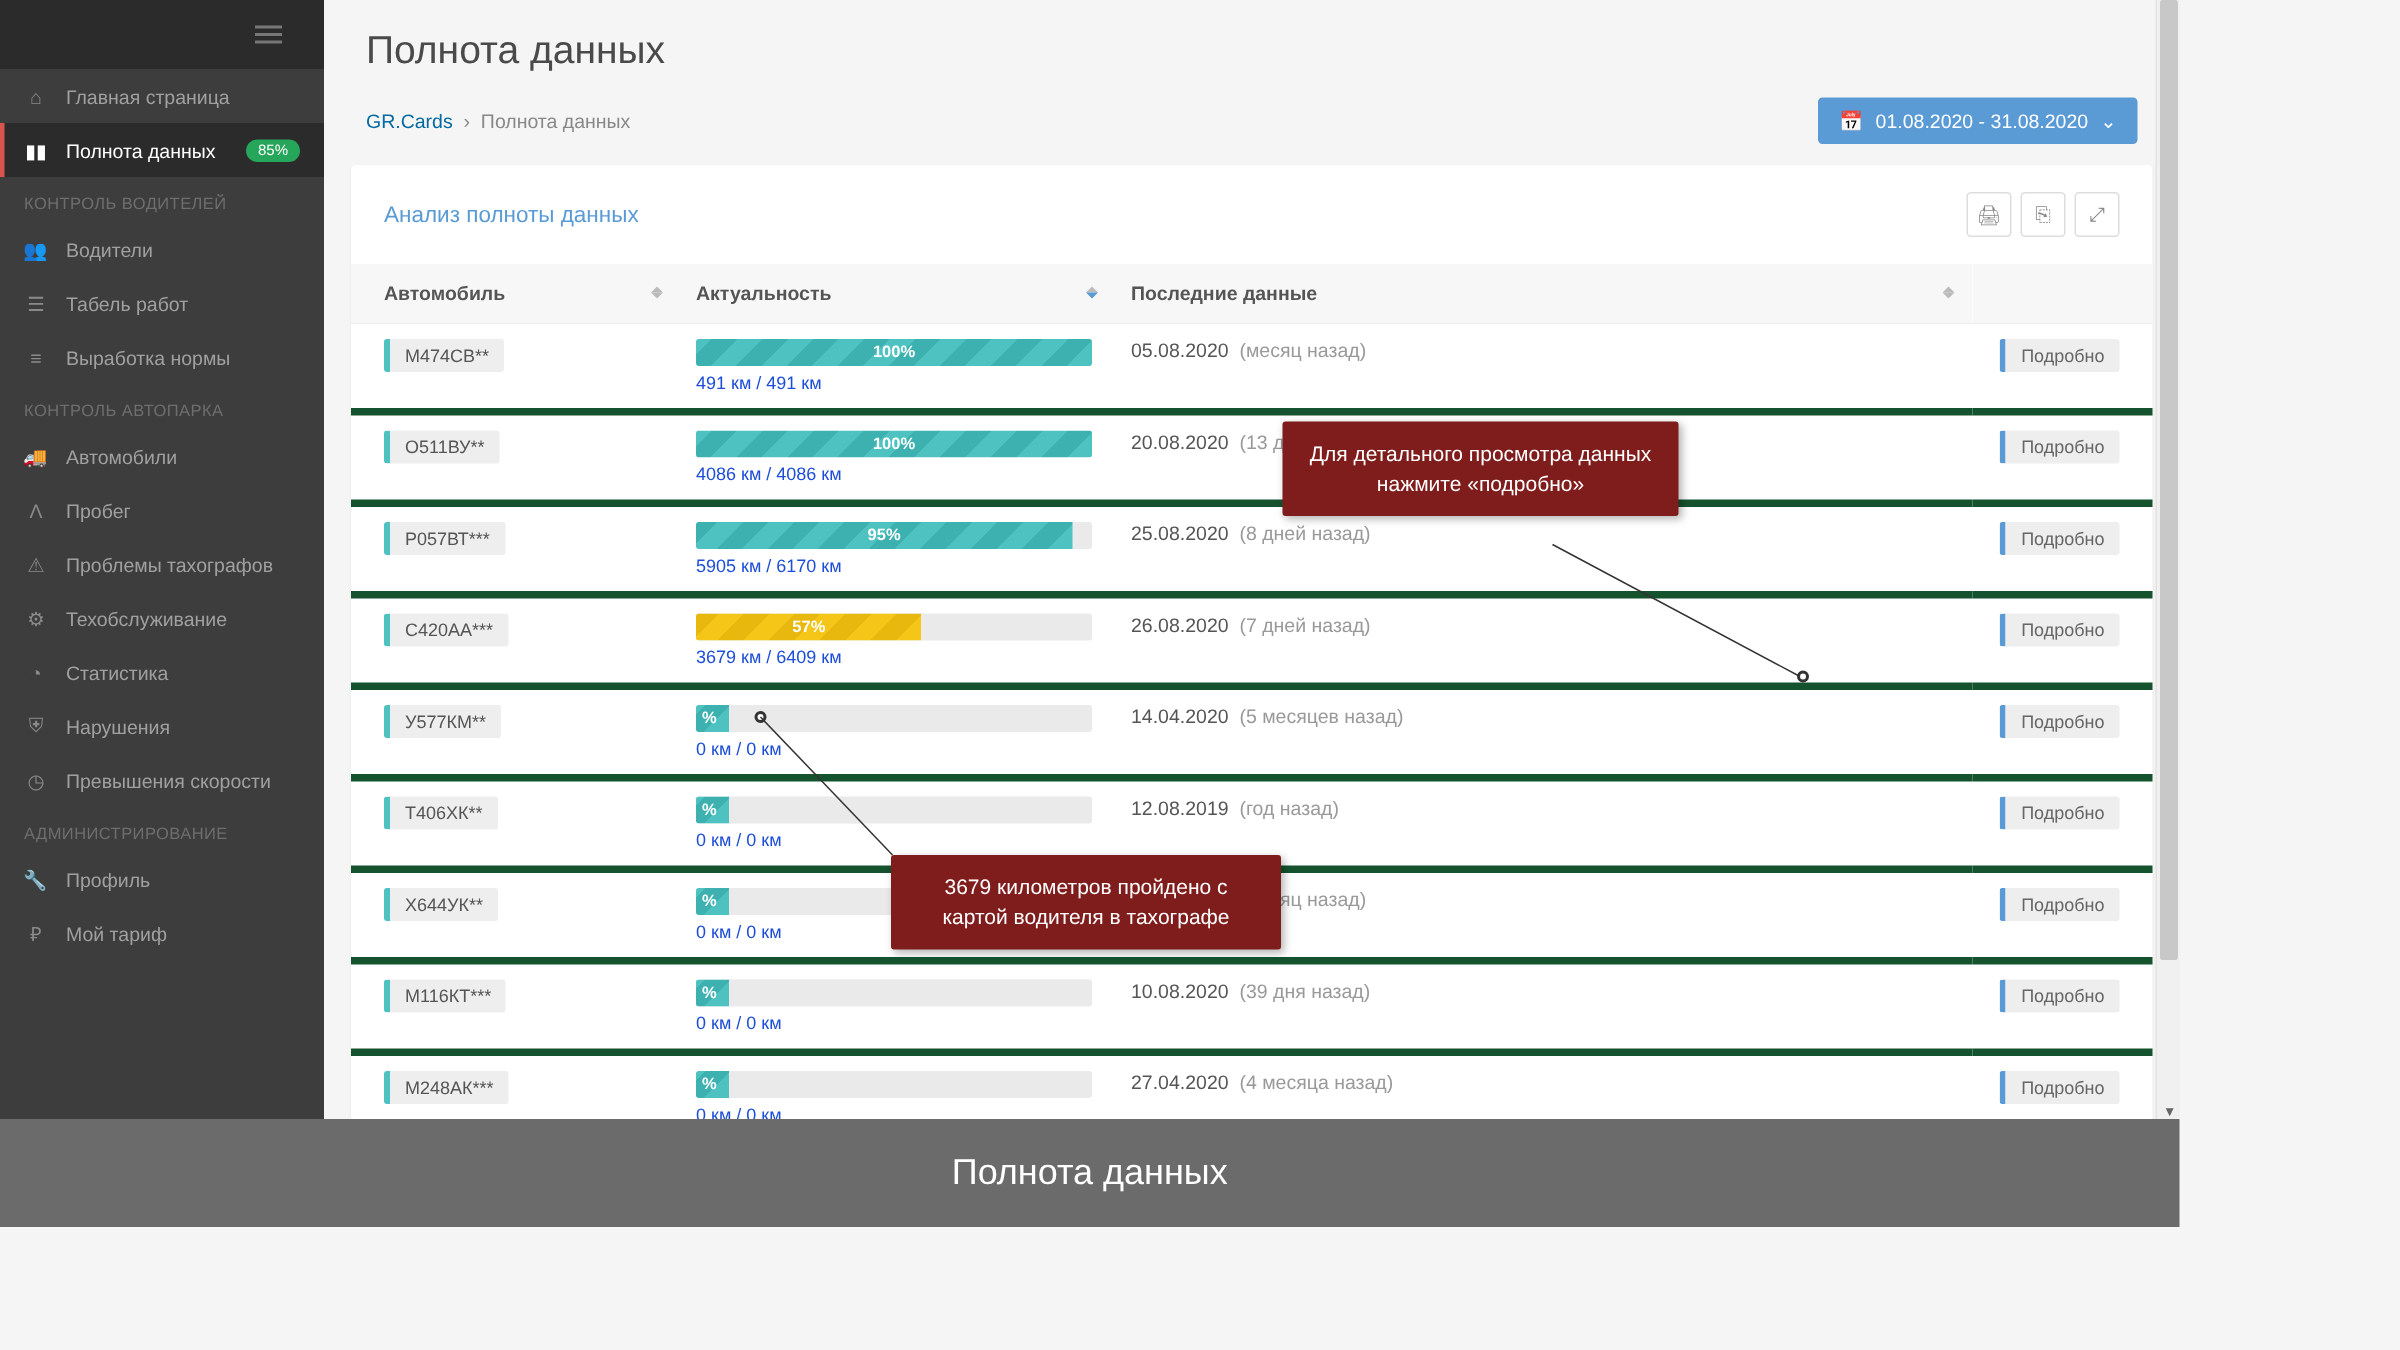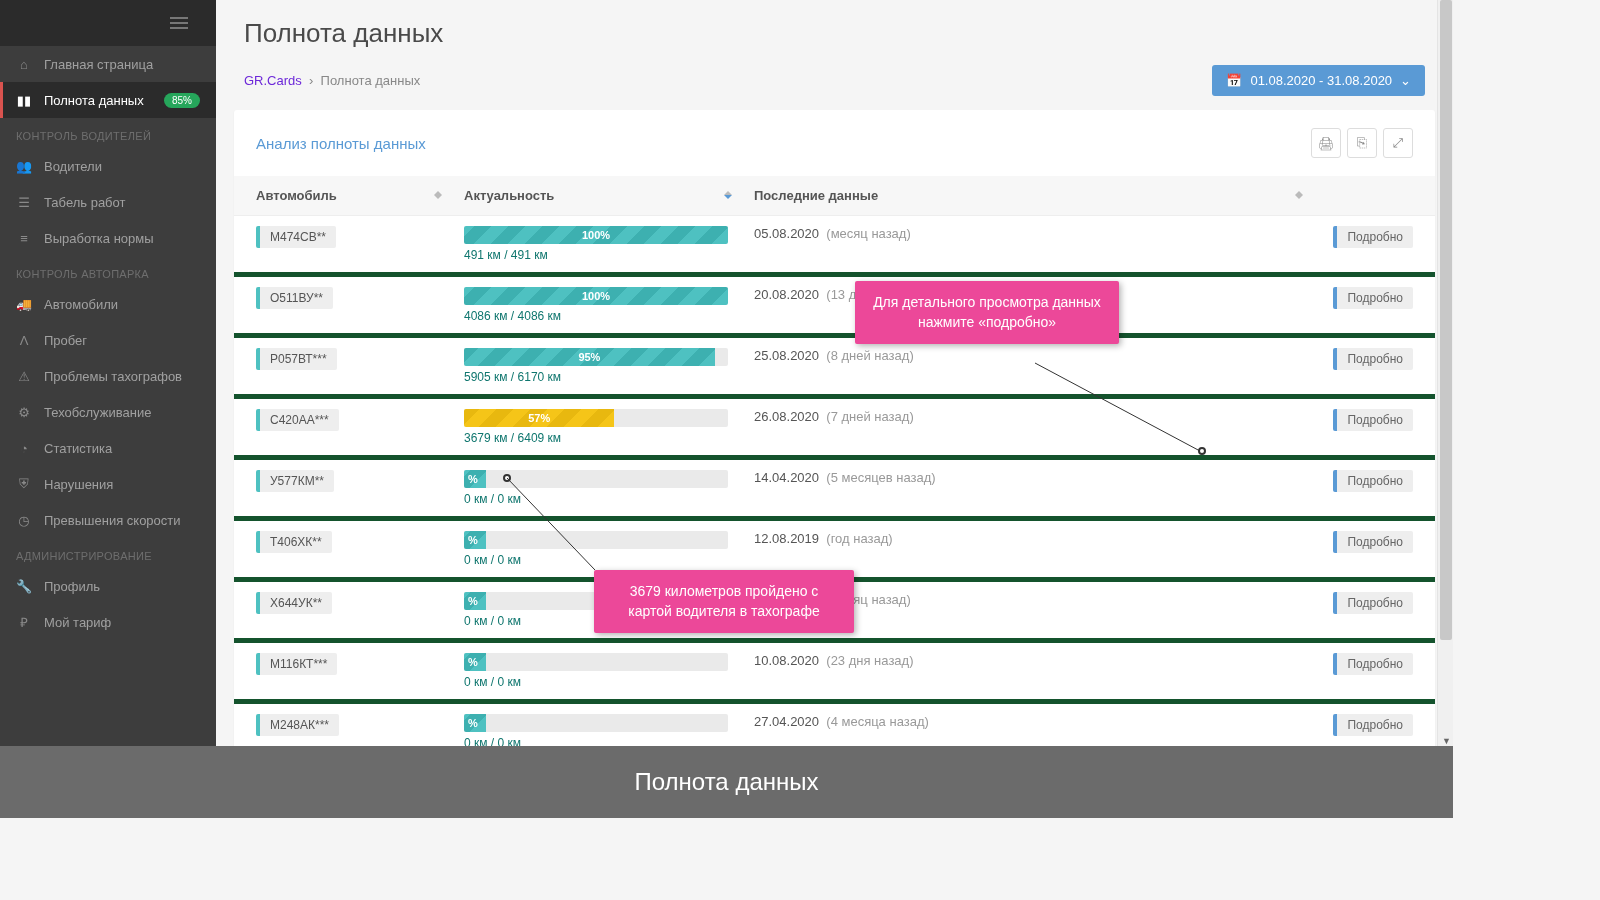--- a/index.html
+++ b/index.html
@@ -14,48 +14,48 @@
 .sidebar-item.active::after{content:"";position:absolute;right:-8px;top:50%;transform:translateY(-50%);border:8px solid transparent;border-right-color:#f5f5f5}
 .sidebar-section{padding:12px 16px 6px;font-size:11px;color:#6e6e6e;letter-spacing:.3px}
 .icon{width:16px;height:16px;display:inline-flex;align-items:center;justify-content:center;font-size:13px;color:#8a8a8a}
 .sidebar-item.active .icon{color:#fff}
 .badge{background:#26a65b;color:#fff;font-size:10px;padding:2px 8px;border-radius:9px;margin-left:auto}
 .main{flex:1;background:#f5f5f5;display:flex;flex-direction:column;overflow:hidden}
 .header{padding:18px 28px 10px}
 .page-title{font-size:26px;font-weight:300;color:#4a4a4a}
 .breadcrumb-row{display:flex;align-items:center;justify-content:space-between;padding:6px 28px 14px}
 .breadcrumb{font-size:13px;color:#888}
-.breadcrumb a{color:#6d28d9;text-decoration:none}
+.breadcrumb a{color:#0369a1;text-decoration:none}
 .date-range{background:#5a9ad5;color:#fff;border-radius:3px;padding:8px 14px;font-size:13px;display:flex;align-items:center;gap:8px;cursor:pointer}
 .panel{background:#fff;margin:0 18px;border-radius:3px;box-shadow:0 1px 2px rgba(0,0,0,.06);padding:0}
 .panel-header{display:flex;align-items:center;justify-content:space-between;padding:18px 22px}
 .panel-title{font-size:15px;color:#5a9ad5;font-weight:500}
 .panel-actions{display:flex;gap:6px}
 .icon-btn{width:30px;height:30px;border:1px solid #ddd;background:#fff;border-radius:3px;display:flex;align-items:center;justify-content:center;cursor:pointer;color:#888;font-size:13px}
 table{width:100%;border-collapse:collapse;font-size:13px}
 th{text-align:left;padding:12px 10px;color:#555;font-weight:600;background:#f7f7f7;border-bottom:1px solid #eee;position:relative}
 th.sortable::after{content:"";position:absolute;right:12px;top:50%;width:0;height:0;border:4px solid transparent;border-top-color:#bbb;transform:translateY(-1px)}
 th.sortable.sorted::after{border-top-color:#5a9ad5}
 th.sortable::before{content:"";position:absolute;right:12px;top:50%;width:0;height:0;border:4px solid transparent;border-bottom-color:#bbb;transform:translateY(-9px)}
 td{padding:10px;border-bottom:5px solid #14532d;vertical-align:top}
 .tag{display:inline-block;padding:4px 10px;background:#eee;color:#555;font-size:12px;border-left:4px solid #4ec1c1;border-radius:2px}
 .progress-wrap{width:264px}
 .progress{height:18px;background:#eaeaea;border-radius:2px;overflow:hidden;position:relative}
 .progress-bar{height:100%;background:repeating-linear-gradient(-45deg,#4ec1c1,#4ec1c1 12px,#3db0b0 12px,#3db0b0 24px);color:#fff;font-size:11px;font-weight:600;display:flex;align-items:center;justify-content:center}
 .progress-bar.yellow{background:repeating-linear-gradient(-45deg,#f5c518,#f5c518 12px,#e8b80f 12px,#e8b80f 24px)}
 .progress-bar.weak{background:repeating-linear-gradient(-45deg,#4ec1c1,#4ec1c1 12px,#3db0b0 12px,#3db0b0 24px);min-width:22px;justify-content:flex-start;padding-left:4px}
-.km-text{font-size:12px;color:#0f766e;margin-top:4px}
+.km-text{font-size:12px;color:#1d4ed8;margin-top:4px}
 .date-cell{color:#555}
 .date-cell .ago{color:#999}
 .details-btn{display:inline-block;padding:4px 10px;background:#eee;color:#666;font-size:12px;border-left:4px solid #5a9ad5;border-radius:2px;cursor:pointer}
 .scrollbar-v{position:absolute;right:0;top:0;width:16px;height:746px;background:#f0f0f0;border-left:1px solid #e4e4e4}
 .scrollbar-v .thumb{position:absolute;top:0;left:2px;width:12px;height:640px;background:#c8c8c8;border-radius:2px}
 .scrollbar-v .arrow{position:absolute;left:4px;width:8px;height:8px;font-size:9px;color:#666}
 .footer{position:absolute;bottom:0;left:0;right:0;height:72px;background:#6b6b6b;color:#fff;display:flex;align-items:center;justify-content:center;font-size:24px;font-weight:300}
-.tooltip{position:absolute;background:#ec4899;color:#fff;font-size:14px;padding:12px 18px;border-radius:2px;box-shadow:2px 2px 6px rgba(0,0,0,.3);text-align:center;line-height:1.4;z-index:10}
+.tooltip{position:absolute;background:#7f1d1d;color:#fff;font-size:14px;padding:12px 18px;border-radius:2px;box-shadow:2px 2px 6px rgba(0,0,0,.3);text-align:center;line-height:1.4;z-index:10}
 .tooltip.t1{top:281px;left:855px;width:264px}
 .tooltip.t2{top:570px;left:594px;width:260px}
 .pointer{position:absolute;z-index:9}
 .pointer svg{overflow:visible}
 .dot{width:8px;height:8px;border:2px solid #333;border-radius:50%;background:#fff;position:absolute}
 </style>
 </head>
 <body>
 
 <div class="app">
@@ -265,21 +265,21 @@
             <tr>
     <td style="padding-left:22px"><span class="tag">М116КТ***</span></td>
     <td>
       <div class="progress-wrap">
         <div class="progress">
           <div class="progress-bar weak" style="width:6%">%</div>
         </div>
         <div class="km-text">0 км / 0 км</div>
       </div>
     </td>
-    <td class="date-cell">10.08.2020 &nbsp;<span class="ago">(23 дня назад)</span></td>
+    <td class="date-cell">10.08.2020 &nbsp;<span class="ago">(39 дня назад)</span></td>
     <td style="text-align:right;padding-right:22px"><span class="details-btn">Подробно</span></td>
             </tr>
             <tr>
     <td style="padding-left:22px"><span class="tag">М248АК***</span></td>
     <td>
       <div class="progress-wrap">
         <div class="progress">
           <div class="progress-bar weak" style="width:6%">%</div>
         </div>
         <div class="km-text">0 км / 0 км</div>

